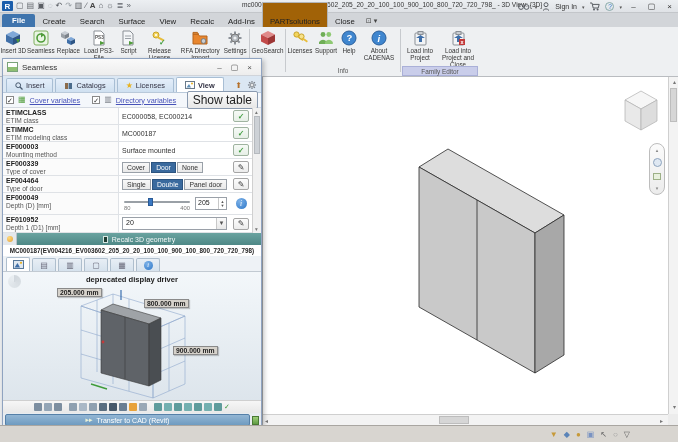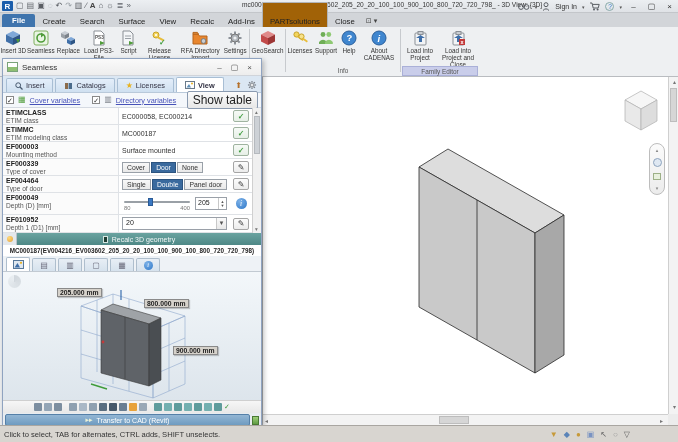--- a/index.html
+++ b/index.html
@@ -659,20 +659,21 @@
     <div class="ptab">
         <span>▦</span>
       </div>
     <div class="ptab">
         <div class="infodot" style="width:9px;height:9px;font-size:6px;">i</div>
       </div>
   </div>
 
   <div class="preview">
     <div class="spinner"></div>
+    <div class="warn">deprecated display driver</div>
     <svg width="258" height="128" viewBox="0 0 258 128" style="position:absolute; left:0; top:0;">
       <g stroke="#8fa8cc" stroke-width="0.6" fill="none">
         <polygon points="78,34 110,22 182,44 150,58"></polygon>
         <polygon points="78,34 78,106 150,126 150,58"></polygon>
         <polygon points="150,58 182,44 182,112 150,126"></polygon>
         <line x1="78" y1="58" x2="150" y2="80"></line>
           <line x1="150" y1="80" x2="182" y2="66"></line>
         <line x1="78" y1="82" x2="150" y2="103"></line>
           <line x1="150" y1="103" x2="182" y2="89"></line>
         <line x1="94" y1="28" x2="94" y2="100"></line>
@@ -718,21 +719,20 @@
   <div class="transfer-row">
     <div class="transfer-bar">
       <span class="tr-ic">▸▸</span>
       <span>Transfer to CAD (Revit)</span>
     </div>
     <div class="leafbit"></div>
   </div>
 </div>
 
 <div class="statusbar">
-  <span>Click to select, TAB for alternates, CTRL adds, SHIFT unselects.</span>
   <div class="sb-icons">
     <span style="color:#c79a3a;">▼</span>
     <span style="color:#5b84b8;">◆</span>
     <span style="color:#c79a3a;">●</span>
     <span style="color:#7a93c2;">▣</span>
     <span style="color:#666;">↖</span>
     <span style="color:#999;">○</span>
     <span style="color:#666;">▽</span>
   </div>
 </div>

